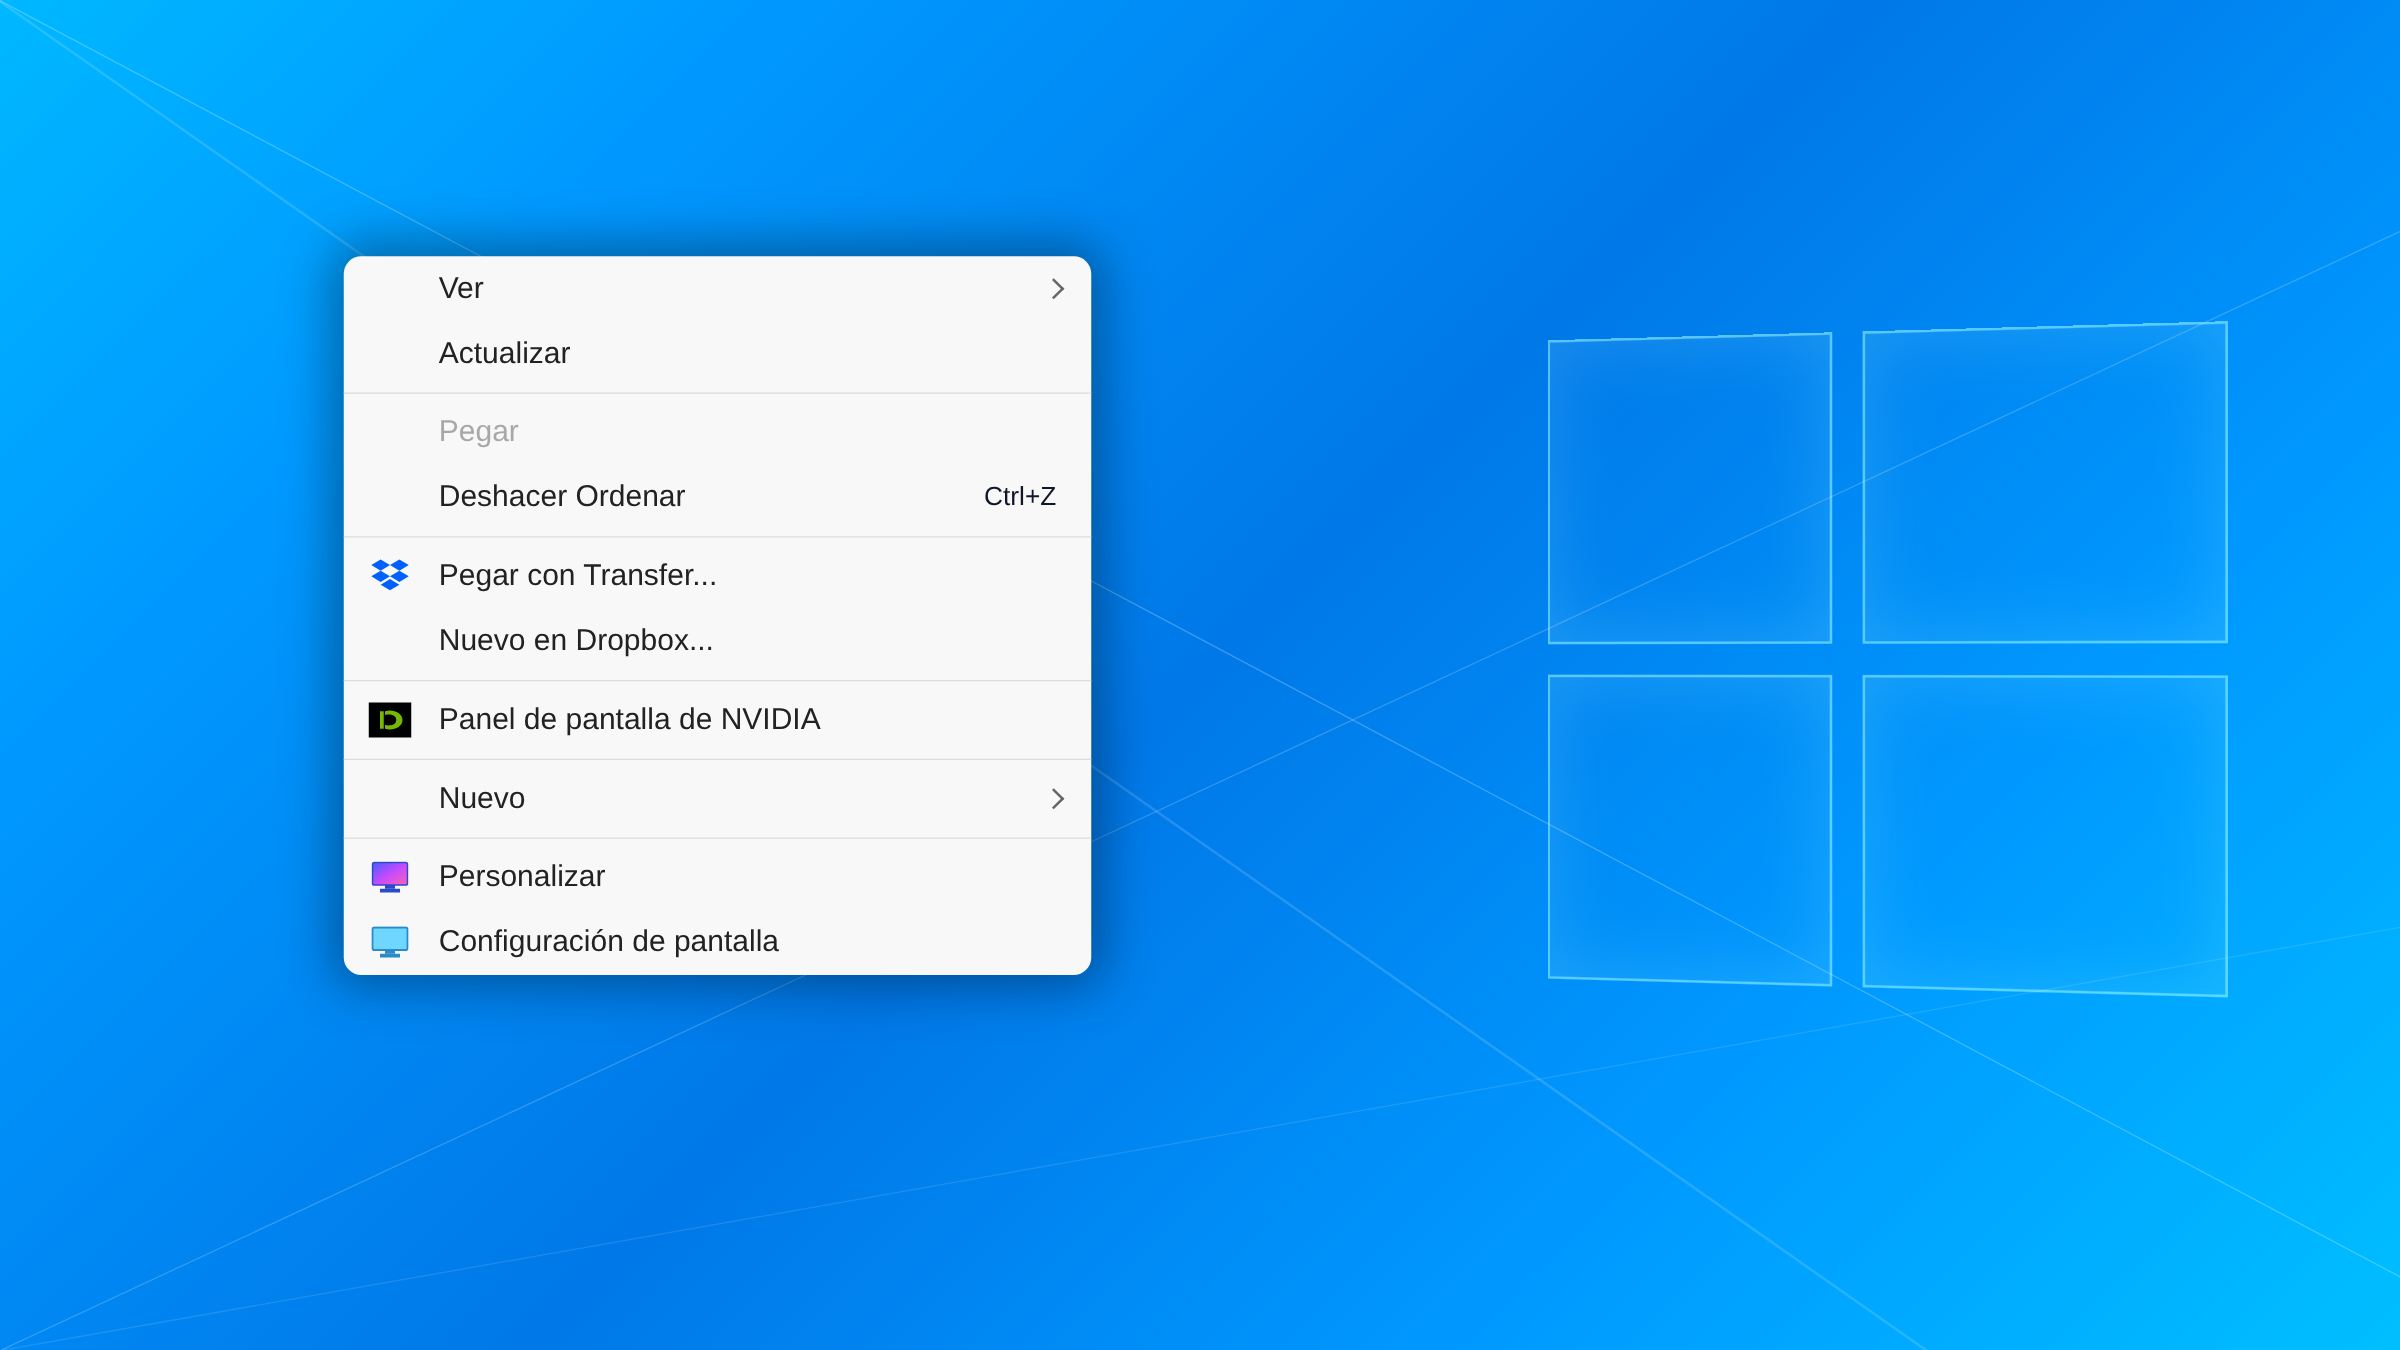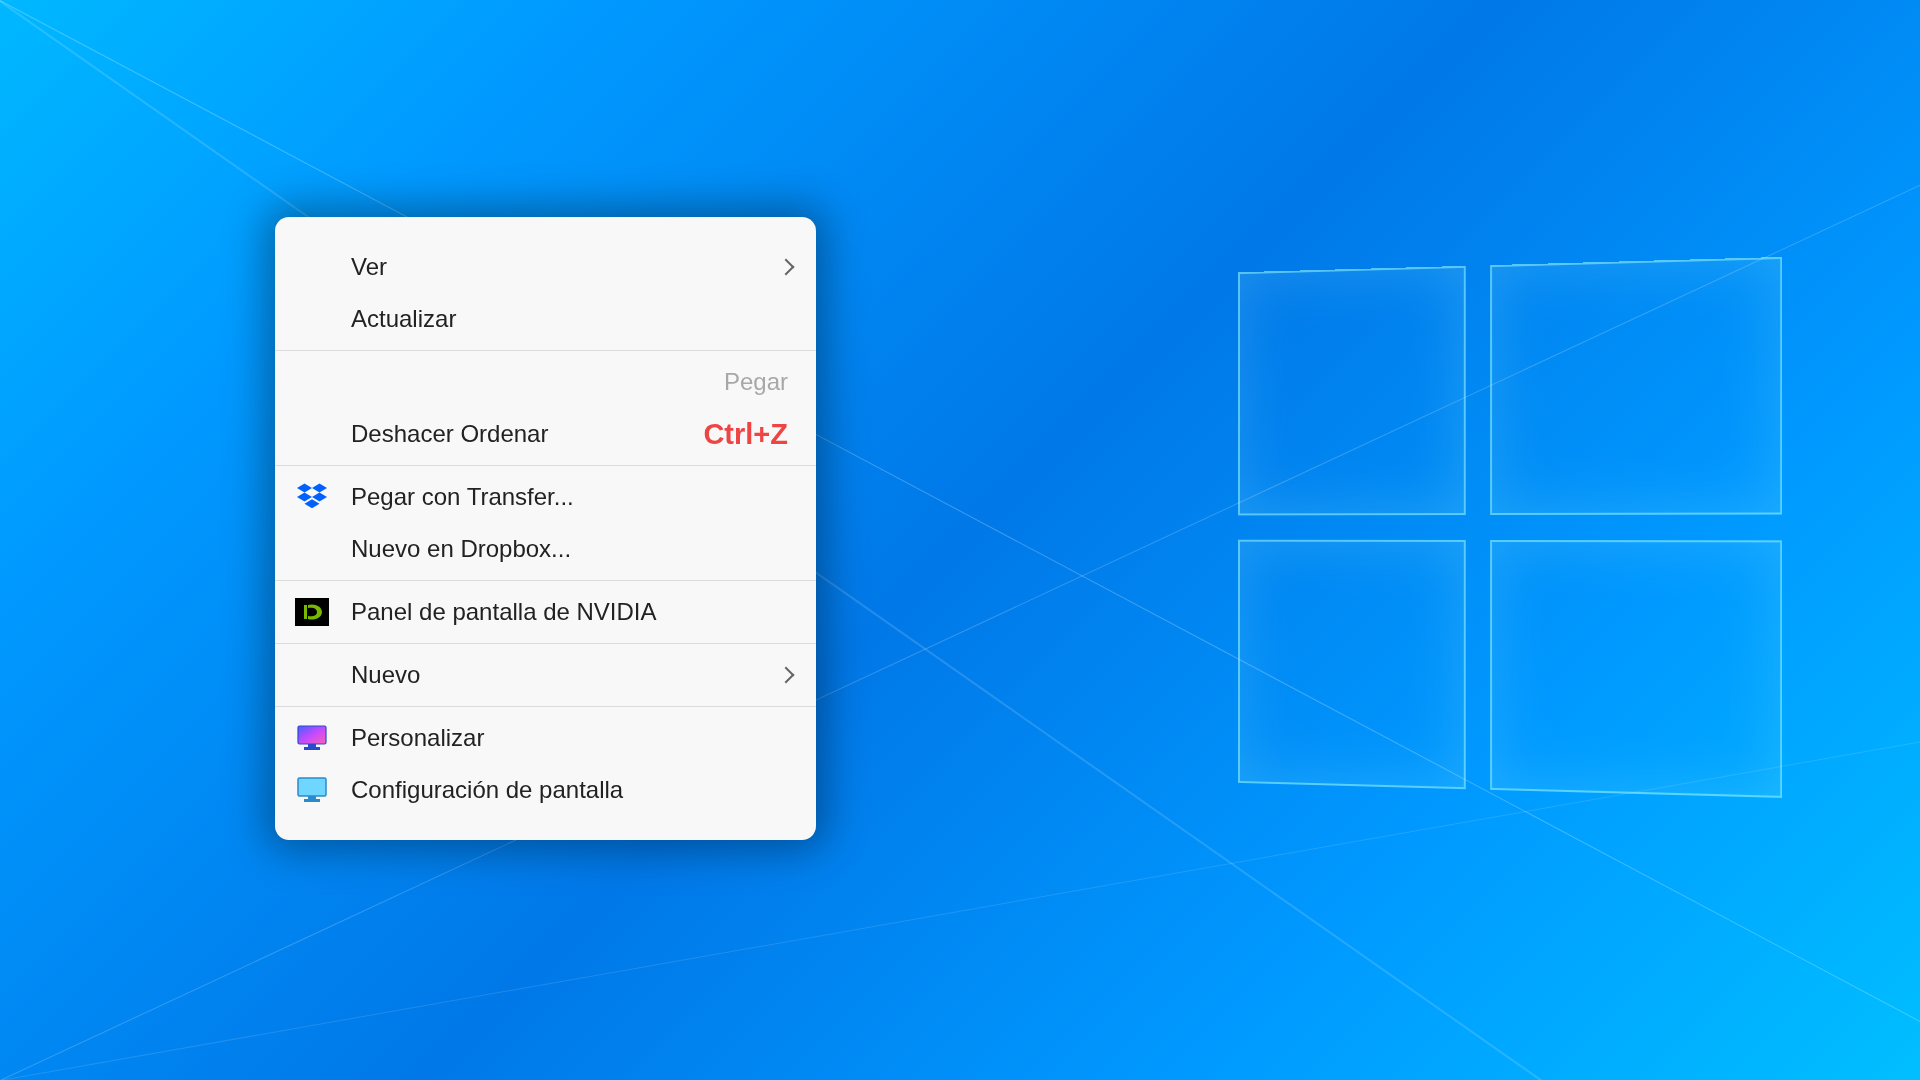--- a/index.html
+++ b/index.html
@@ -45,40 +45,39 @@
   .pane.tl { left: 0;    top: 0;    width: 240px; height: 250px; }
   .pane.tr { left: 265px; top: 0;   width: 290px; height: 250px; }
   .pane.bl { left: 0;    top: 275px; width: 240px; height: 250px; }
   .pane.br { left: 265px; top: 275px; width: 290px; height: 250px; }
   
   
   .context-menu {
     position: absolute;
     left: 275px;
     top: 205px;
-    width: 541px;
+    width: 598px;
     background: #f8f8f8;
     border-radius: 14px;
     box-shadow: 0 0 40px 10px rgba(0,0,0,0.35);
-    padding: 24px 0;
+    padding: 0 0;
     font-size: 24px;
     color: #222;
-    margin-top: 12px;
   }
   .menu-item {
     position: relative;
     display: flex;
     align-items: center;
     height: 52px;
     padding: 0 28px 0 76px;
     cursor: default;
   }
-  .menu-item.disabled { color: #a8a8a8; text-align: right; }
+  .menu-item.disabled { color: #a8a8a8; }
   .menu-item .label { flex: 1; }
-  .menu-item .shortcut { color: #ef4444; font-size: 29px; font-weight: bold; }
+  .menu-item .shortcut { color: #0f172a; font-size: 21px; }
   .menu-item .chev {
     position: absolute;
     right: 24px;
     top: 50%;
     transform: translateY(-50%);
     width: 12px; height: 12px;
     border-top: 2px solid #666;
     border-right: 2px solid #666;
     transform: translateY(-50%) rotate(45deg);
   }

